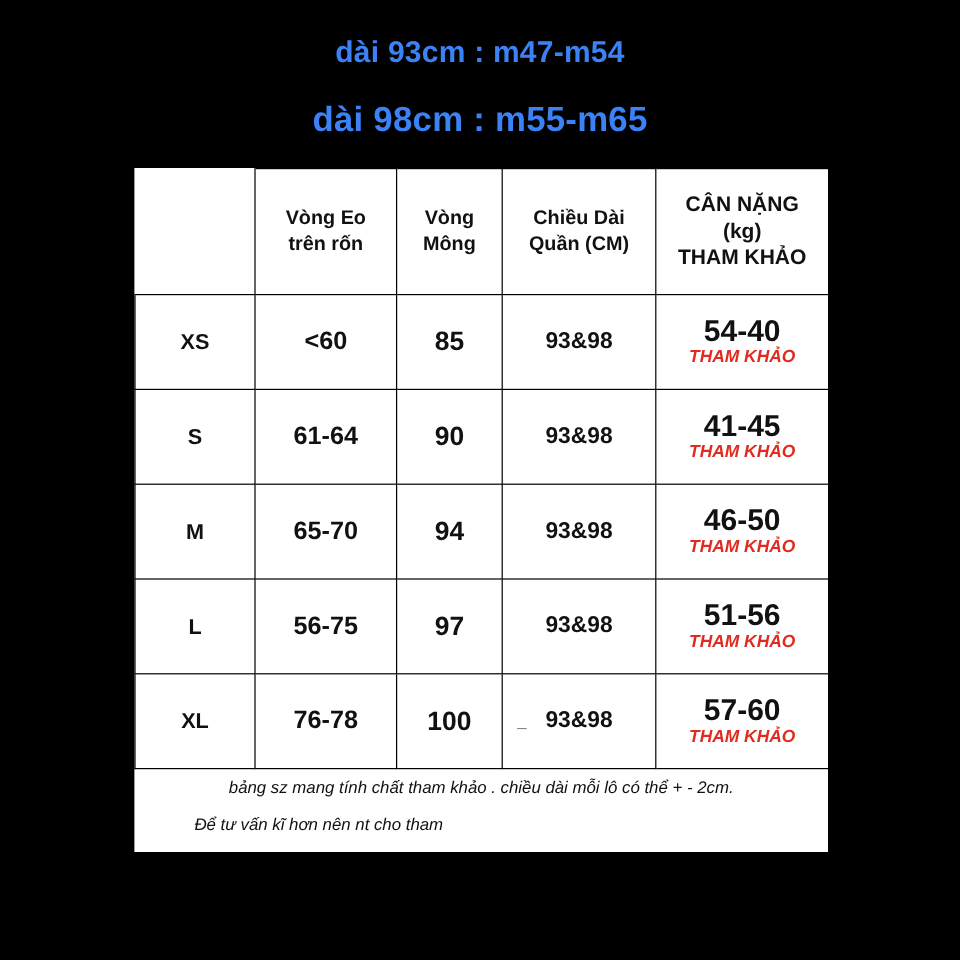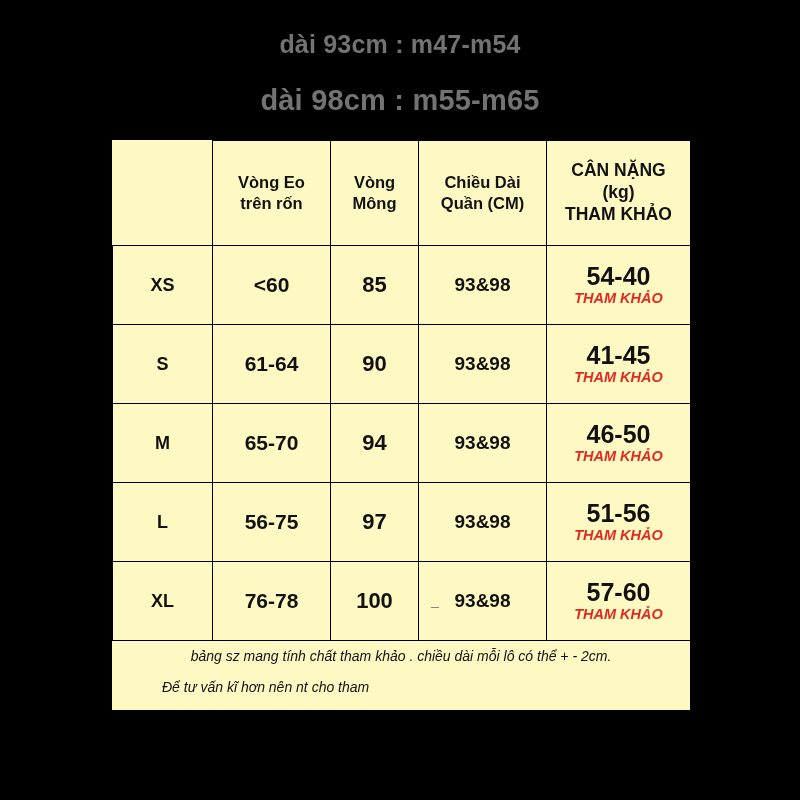--- a/index.html
+++ b/index.html
@@ -17,34 +17,34 @@
     position: relative;
     width: 800px;
     height: 800px;
     background: #000000;
   }
   .headline {
     position: absolute;
     left: 0;
     width: 800px;
     text-align: center;
-    color: #737373;
+    color: #3b82f6;
     font-weight: bold;
     letter-spacing: 0.2px;
   }
   .headline-1 { top: 30px; font-size: 25px; }
   .headline-2 { top: 84px; font-size: 29px; }
 
   .card {
     position: absolute;
     left: 112px;
     top: 140px;
     width: 578px;
     height: 570px;
-    background: #fef9c3;
+    background: #ffffff;
     box-sizing: border-box;
   }
   table.size-table {
     width: 100%;
     border-collapse: collapse;
     table-layout: fixed;
   }
   table.size-table td {
     border: 1px solid #000000;
     text-align: center;

